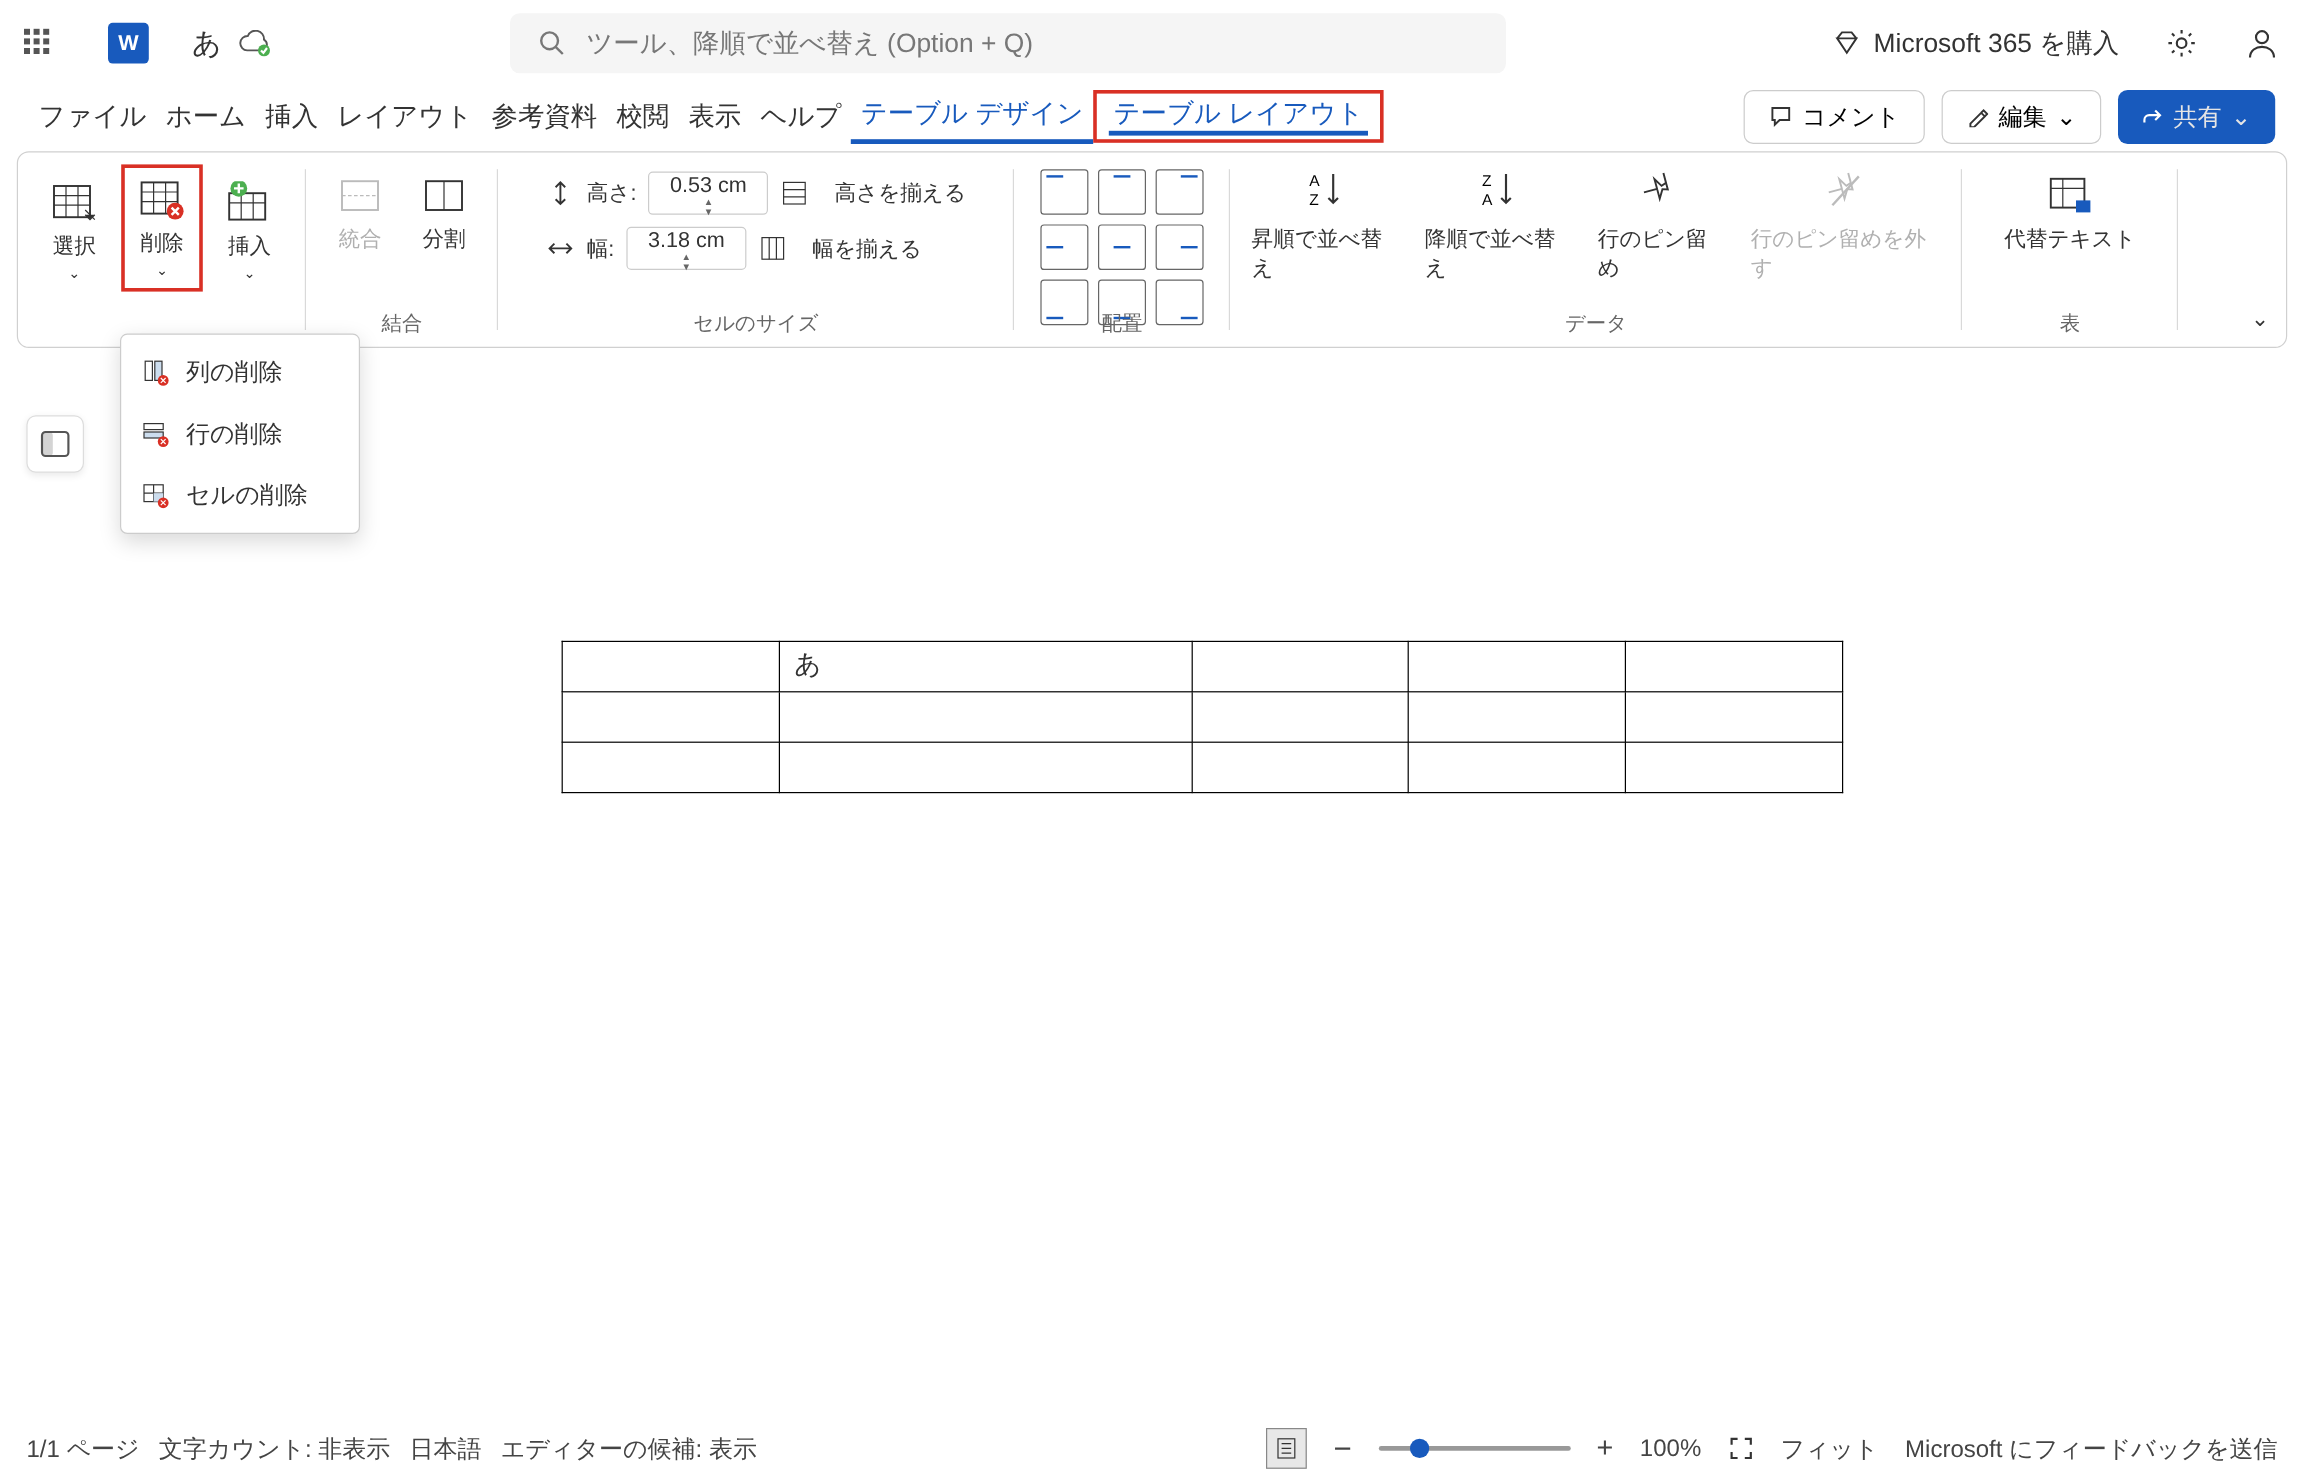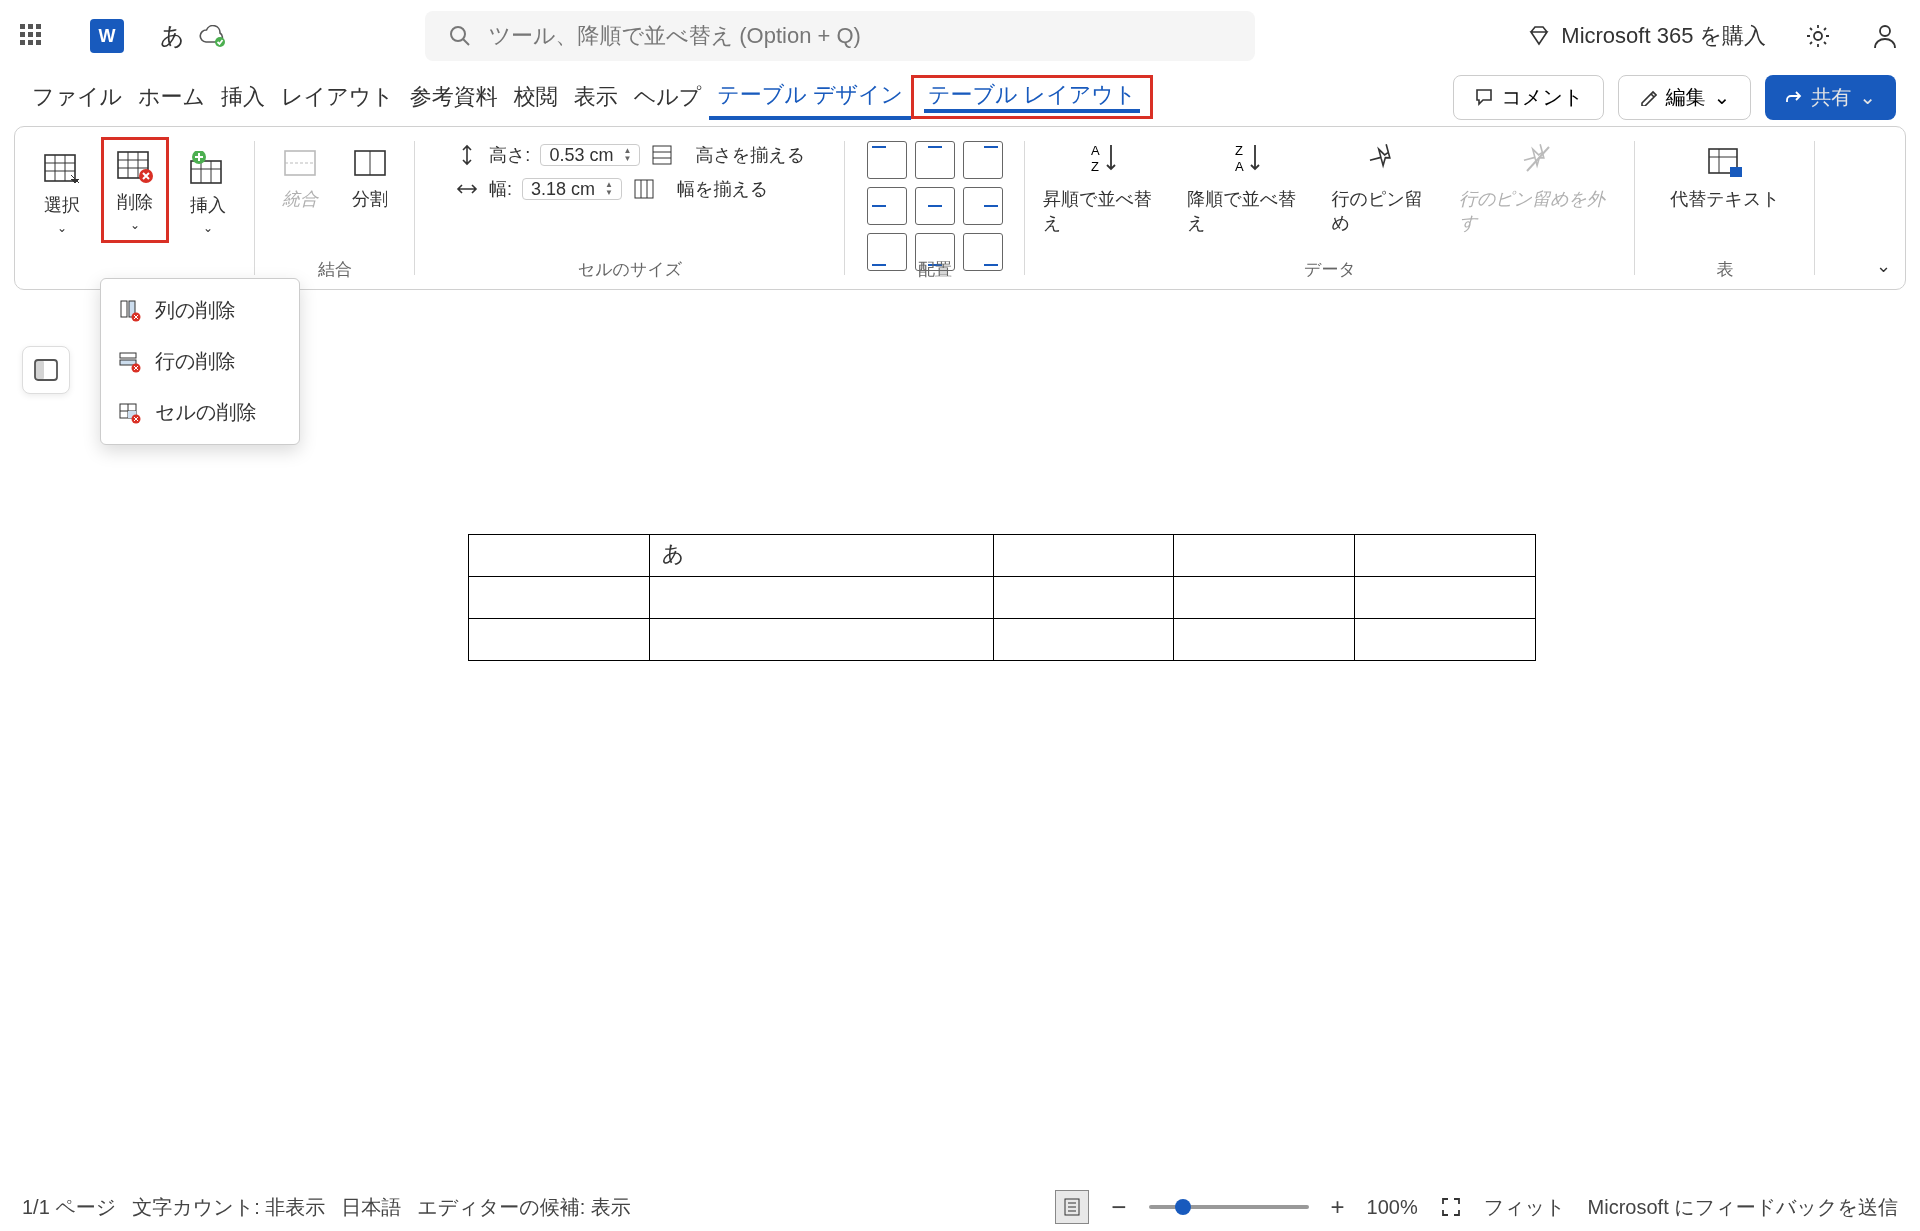--- a/index.html
+++ b/index.html
@@ -29,28 +29,28 @@
 
 
 .ribbon { height: 164px; background: #fff; border: 1px solid #d0d0d0; border-radius: 10px; margin: 4px 14px 0; display: flex; position: relative; }
 .ribbon-group { display: flex; flex-direction: column; align-items: center; justify-content: flex-start; padding: 10px 12px 4px; position: relative; }
 .ribbon-group::after { content: ''; position: absolute; right: 0; top: 14px; bottom: 14px; width: 1px; background: #d9d9d9; }
 .grp-label { font-size: 17px; color: #666; position: absolute; bottom: 8px; left: 0; right: 0; text-align: center; }
 .btn-col { display: flex; flex-direction: column; align-items: center; justify-content: flex-end; padding: 8px 12px; font-size: 18px; }
 .btn-col .lbl { margin-top: 6px; }
 .btn-row { display: flex; gap: 8px; }
 .big-icon { width: 38px; height: 36px; }
-.disabled { color: #b0b0b0; font-style: italic; }
+.disabled { color: #b0b0b0; }
 .delete-highlight { border: 3px solid #d93025; }
 .chev-down { font-size: 12px; margin-top: 4px; }
 
 
 .size-grid { display: flex; flex-direction: column; gap: 10px; padding-top: 6px; }
 .size-row { display: flex; align-items: center; gap: 10px; }
-.size-input { width: 100px; height: 22px; border: 1px solid #ccc; border-radius: 4px; display: flex; align-items: center; justify-content: space-between; padding: 0 8px; font-size: 18px; }
+.size-input { width: 100px; height: 36px; border: 1px solid #ccc; border-radius: 4px; display: flex; align-items: center; justify-content: space-between; padding: 0 8px; font-size: 18px; flex-direction: column; }
 .spinner { display: flex; flex-direction: column; font-size: 8px; line-height: 8px; color: #666; }
 .size-btn { display: flex; align-items: center; gap: 21px; font-size: 18px; }
 
 
 .align-grid { display: grid; grid-template-columns: repeat(3,40px); grid-template-rows: repeat(3,38px); gap: 8px; padding-top: 4px; }
 .align-cell { border: 1.5px solid #666; border-radius: 3px; position: relative; }
 .align-cell::before { content: ''; position: absolute; width: 14px; height: 2px; background: #185abd; }
 .al-tl::before { top: 4px; left: 4px; } .al-tc::before { top: 4px; left: 50%; transform: translateX(-50%);} .al-tr::before { top: 4px; right: 4px; }
 .al-ml::before { top: 50%; left: 4px; transform: translateY(-50%);} .al-mc::before { top: 50%; left: 50%; transform: translate(-50%,-50%);} .al-mr::before { top: 50%; right: 4px; transform: translateY(-50%);}
 .al-bl::before { bottom: 4px; left: 4px; } .al-bc::before { bottom: 4px; left: 50%; transform: translateX(-50%);} .al-br::before { bottom: 4px; right: 4px; }

